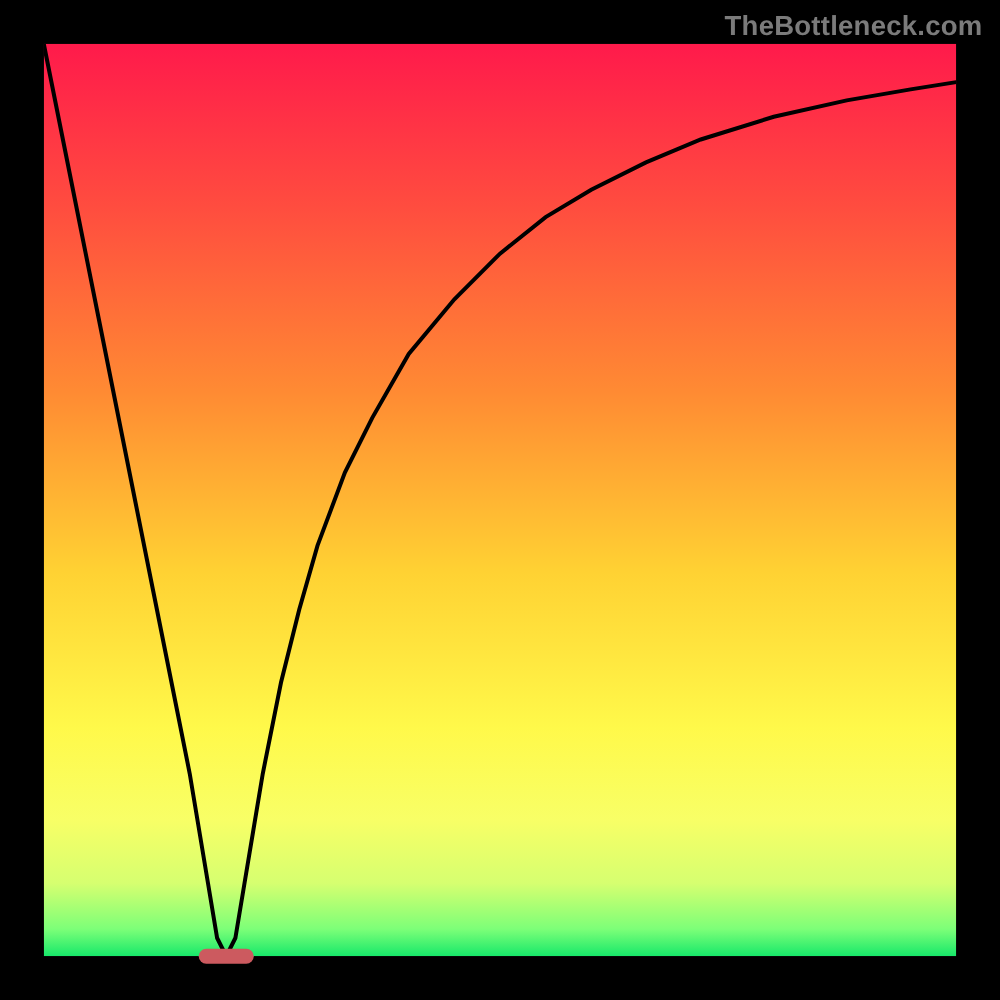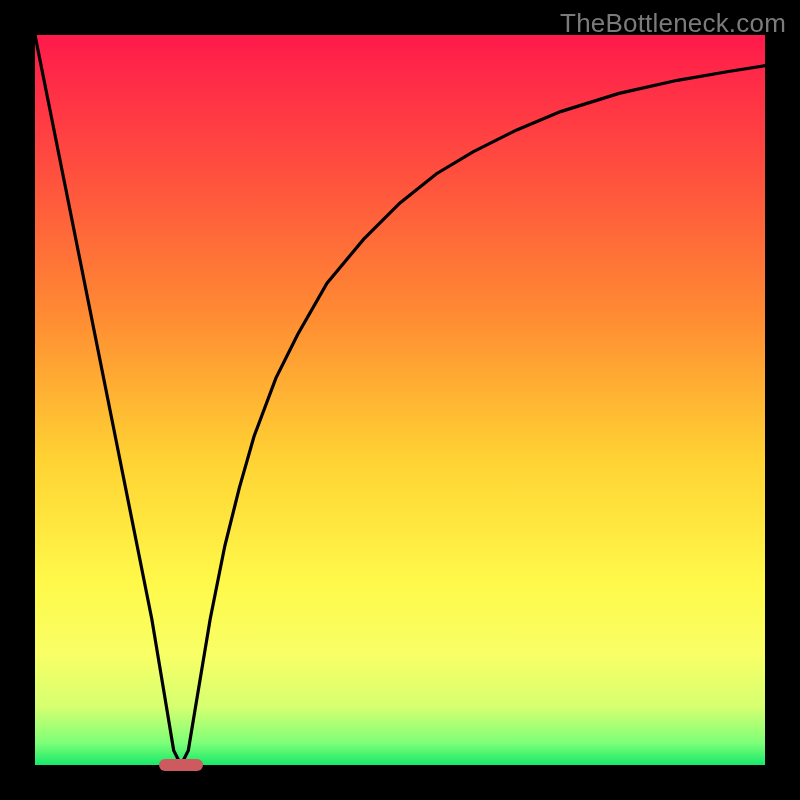--- a/index.html
+++ b/index.html
@@ -31,22 +31,22 @@
     left: 0;
     top: 0;
     width: 100%;
     height: 100%;
   }
   .watermark {
     position: absolute;
     top: 8px;
     right: 14px;
     color: #7b7b7b;
-    font-size: 26px;
-    font-weight: 400;
+    font-size: 22px;
+    font-weight: 700;
     letter-spacing: 0.2px;
   }
   .marker {
     position: absolute;
     background: #cc5a5f;
     border-radius: 10px;
   }
 </style>
 </head>
 <body>

